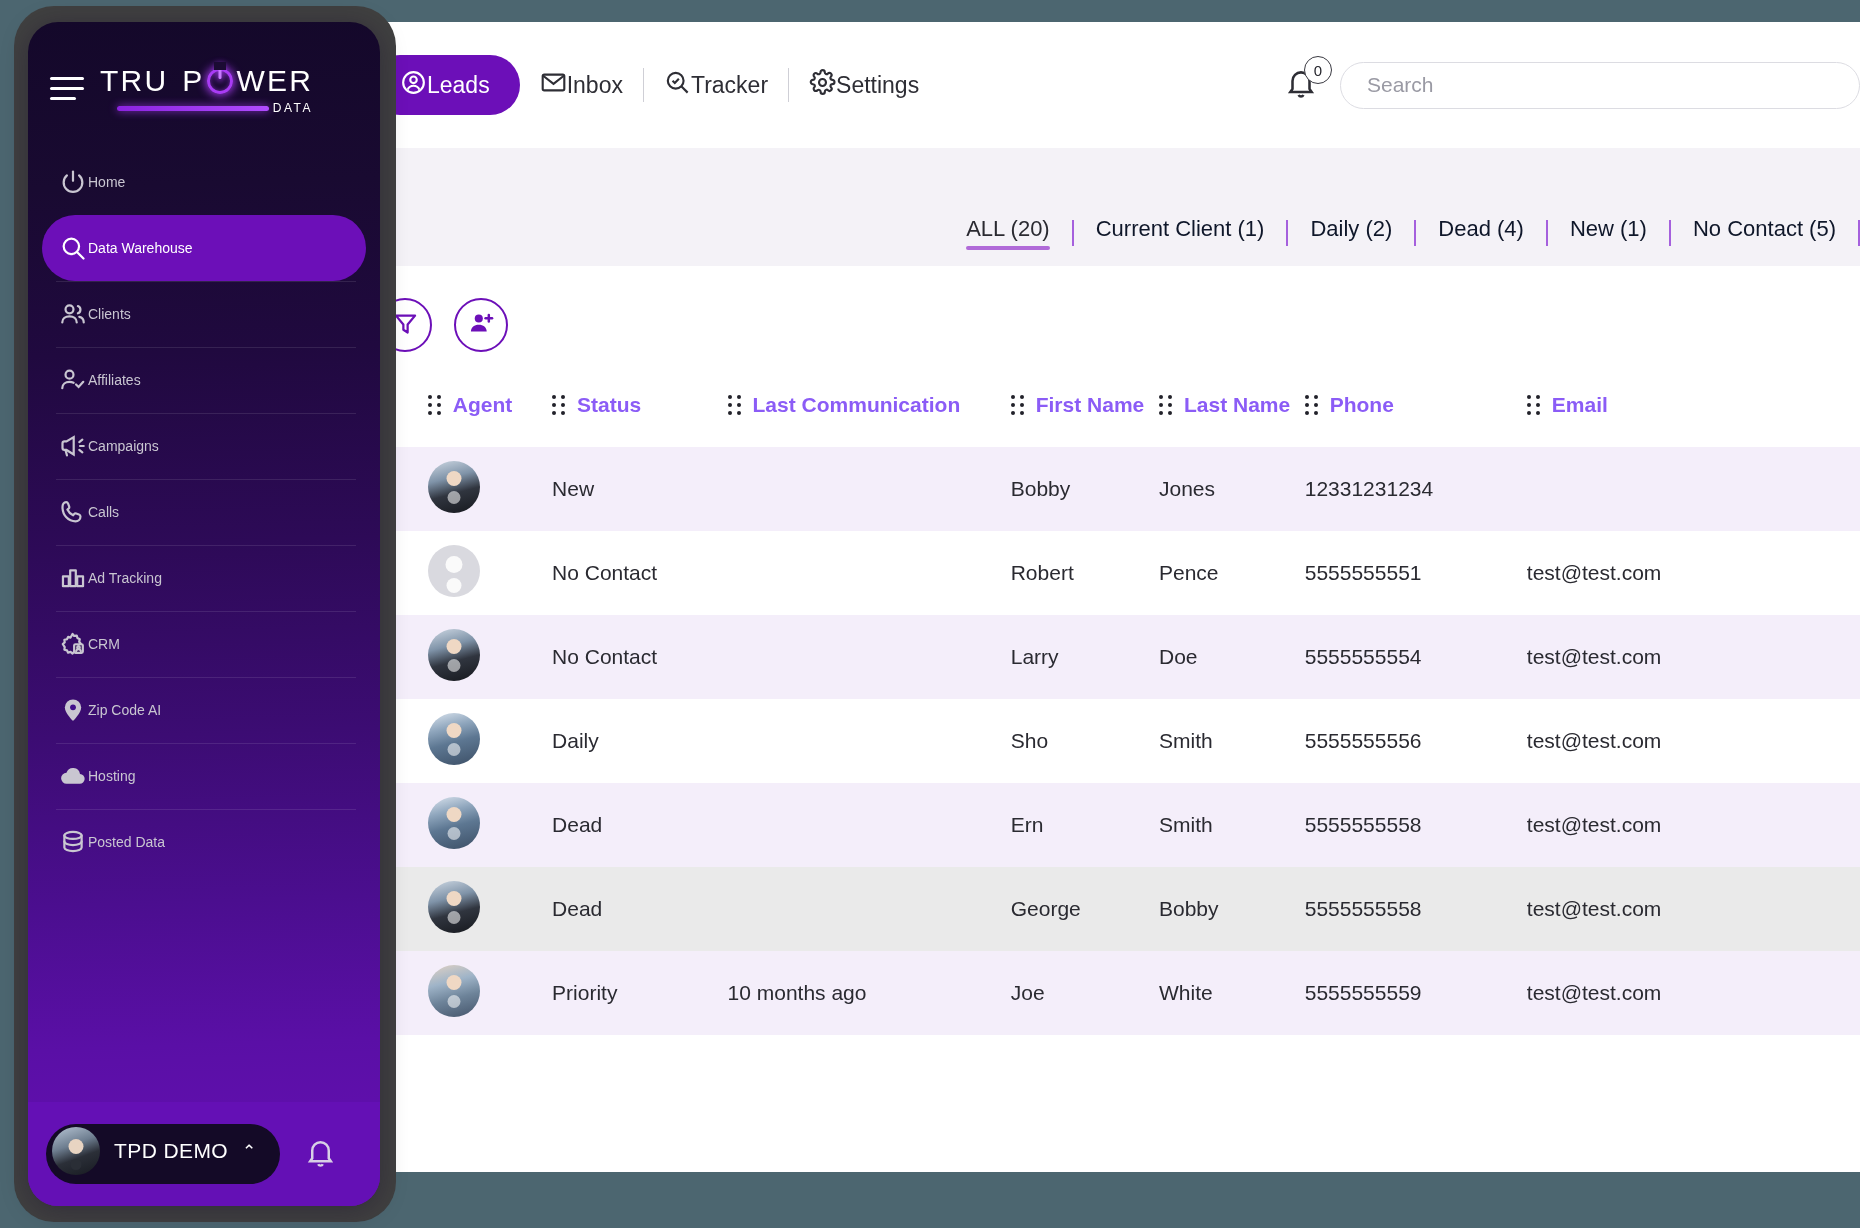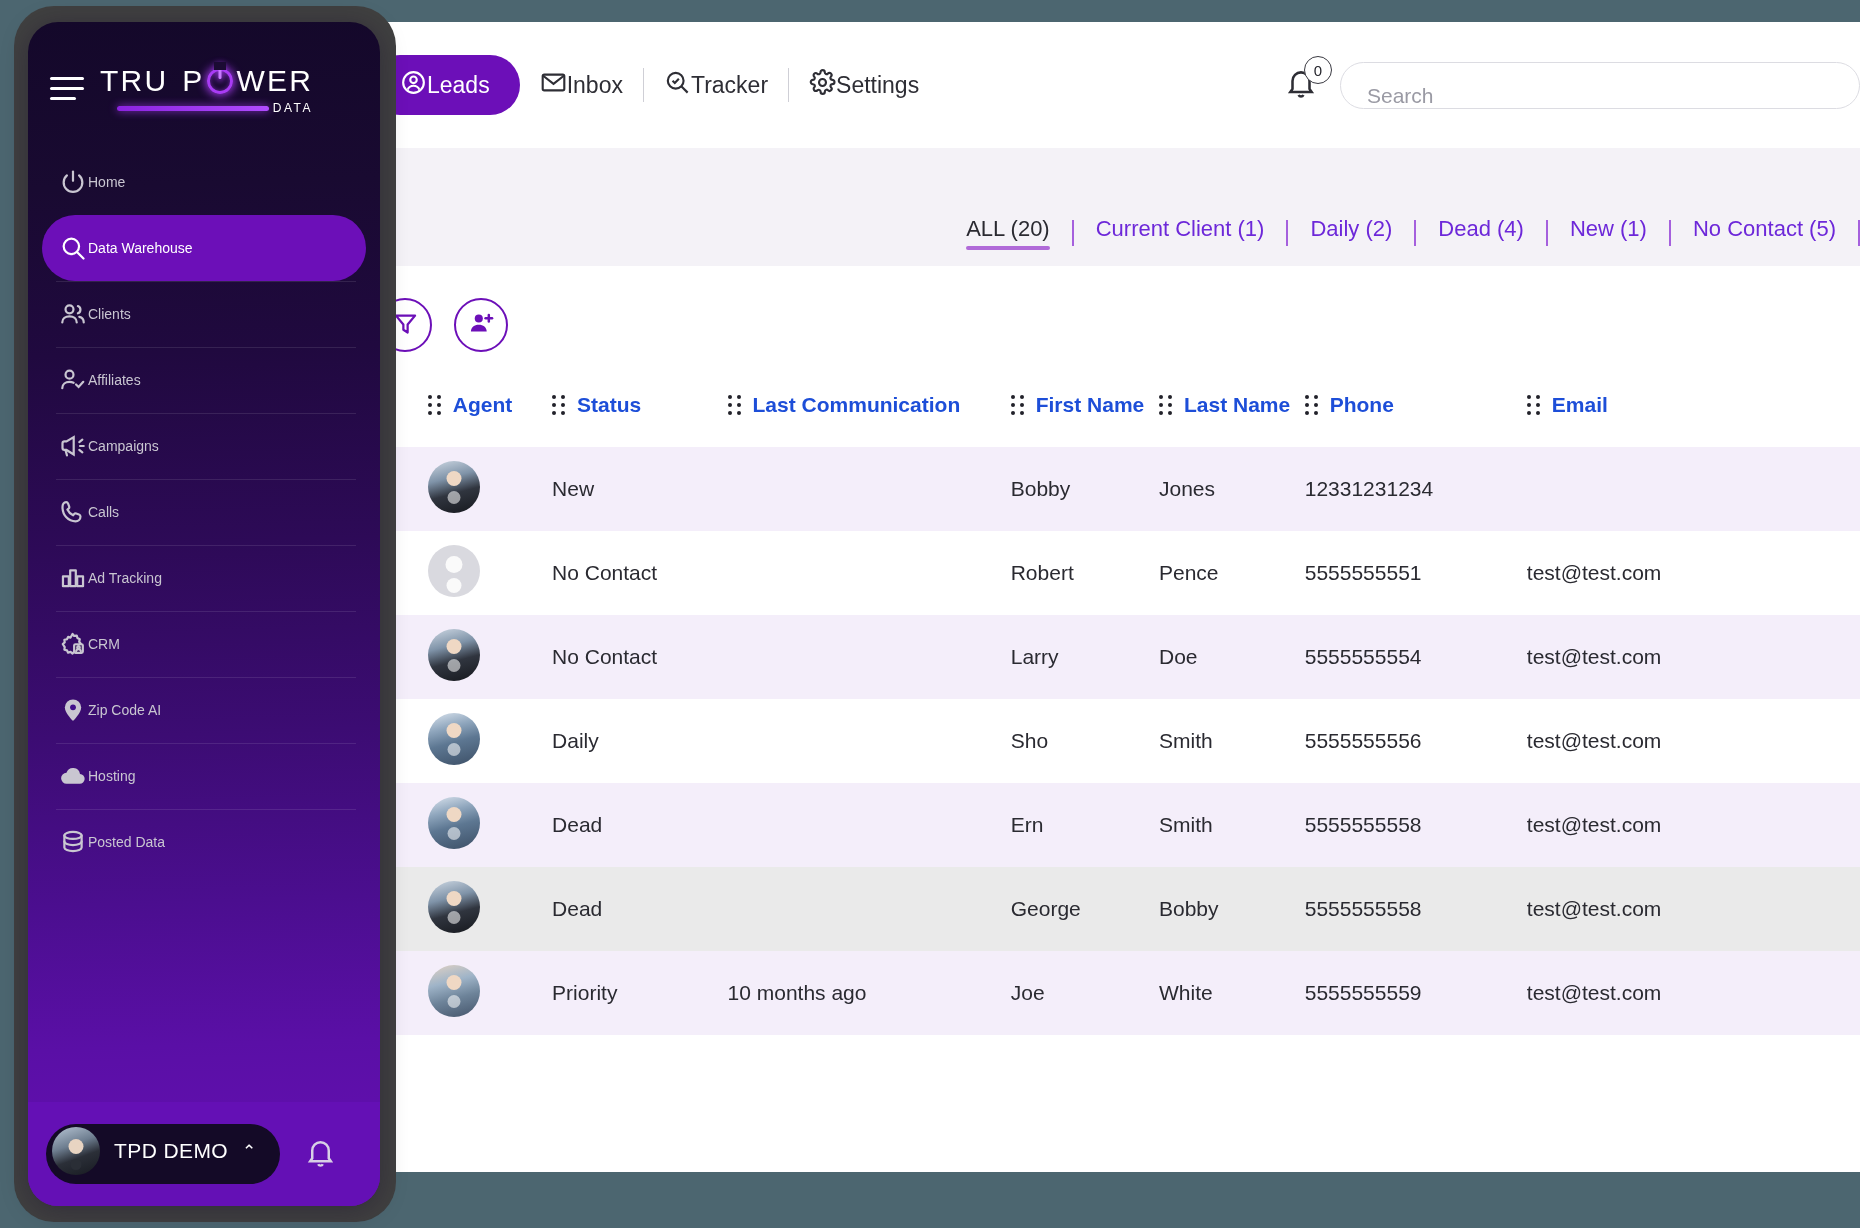--- a/index.html
+++ b/index.html
@@ -163,39 +163,39 @@
   .bell-badge {
     position:absolute; top:-10px; right:-14px;
     width: 28px; height: 28px; border-radius: 50%;
     background: #fff; border: 1.6px solid #3a3a42;
     font-size: 15px; color:#25252c;
     display:flex; align-items:center; justify-content:center;
   }
   .searchbox {
     width: 520px; height: 47px; border: 1.6px solid #dcdce2;
     border-radius: 28px; padding: 0 26px;
-    font-size: 21px; color: #8b8b95; display:flex; align-items:flex-end;
+    font-size: 21px; color: #8b8b95; display:flex; align-items:center;
     background:#fff;
   }
   .searchbox input {
     border:0; outline:0; width: 100%; font-size: 21px;
     font-family: "Liberation Sans", sans-serif; color:#44444c; background: transparent;
   }
   .searchbox input::placeholder { color:#9a9aa4; }
 
   
   .filterstrip {
     position:absolute; left:0; right:0; top: 126px; height: 118px;
     background: #f4f2f7;
     display:flex; align-items:flex-end; justify-content: flex-end;
     padding-right: 0px; padding-bottom: 16px;
   }
   .fstrip-inner { display:flex; align-items:center; }
   .ftab {
-    font-size: 22px; color: #6d28d9; padding: 0 22px 8px 22px;
+    font-size: 22px; color: #0f172a; padding: 0 22px 8px 22px;
     cursor:pointer; position: relative; white-space: nowrap;
   }
   .ftab.active { color:#2a2a31; }
   .ftab.active::after {
     content:""; position:absolute; left: 22px; right: 22px; bottom: 0;
     height: 4px; background:#b06ad8; border-radius: 3px;
   }
   .fsep { width: 2px; height: 26px; background:#8b2fd4; opacity:.75; }
 
   
@@ -207,21 +207,21 @@
   .actionbar { display:flex; align-items:center; gap: 22px; padding: 24px 0 0 28px; }
   .circbtn {
     width: 54px; height: 54px; border-radius: 50%;
     border: 2.2px solid #6c0fb8; background:#fff;
     display:flex; align-items:center; justify-content:center; cursor:pointer;
   }
   .circbtn svg { width: 27px; height: 27px; }
 
   table.leads { width: 100%; border-collapse: separate; border-spacing: 0; margin-top: 22px; }
   table.leads th {
-    font-size: 21px; font-weight: 700; color:#1d4ed8; text-align:left;
+    font-size: 21px; font-weight: 700; color:#8b5cf6; text-align:left;
     padding: 14px 0 26px 0; white-space: nowrap;
   }
   .thwrap { display:flex; align-items:center; gap: 12px; }
   .grip {
     display:inline-grid; grid-template-columns: 4px 4px; gap: 4px 5px;
   }
   .grip i { width:4px; height:4px; border-radius:50%; background:#22222a; display:block; }
 
   table.leads td { font-size: 21px; color:#2a2a31; padding: 0; height: 84px; vertical-align: middle; }
   .row-band td { background: #f4eefa; }

